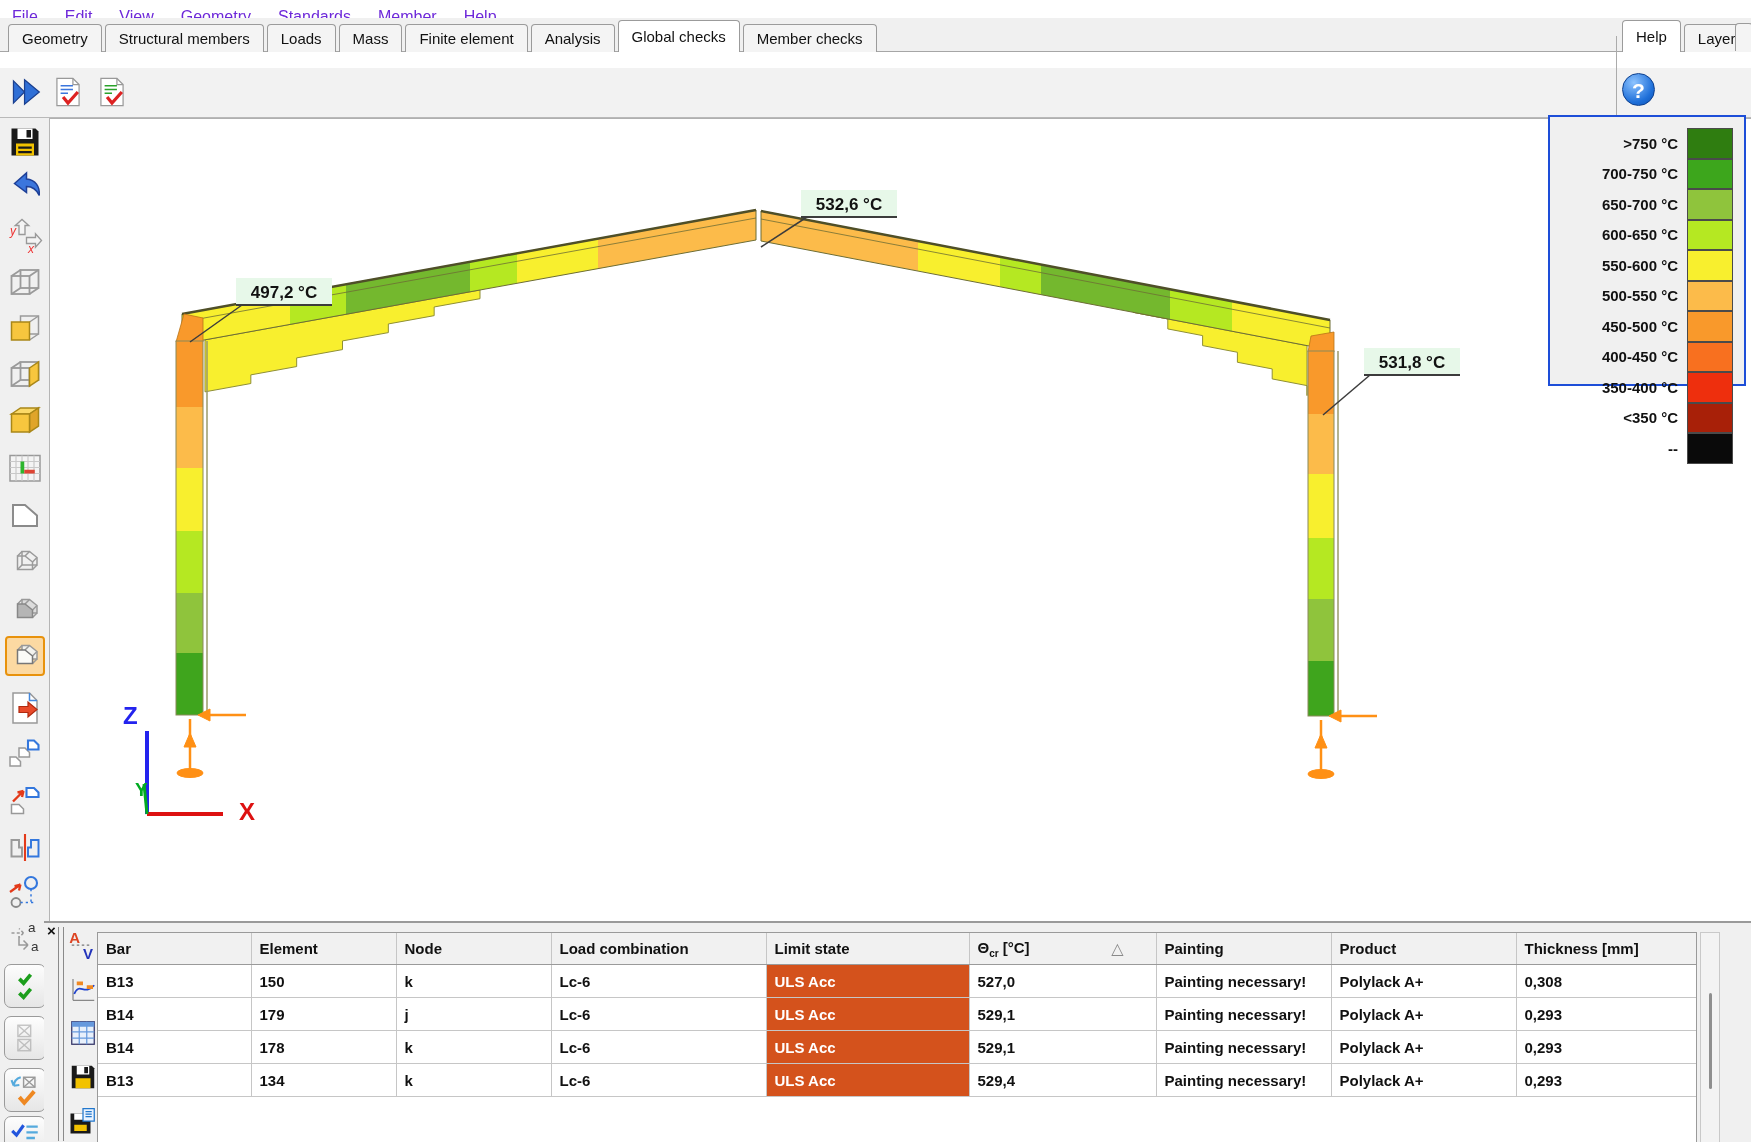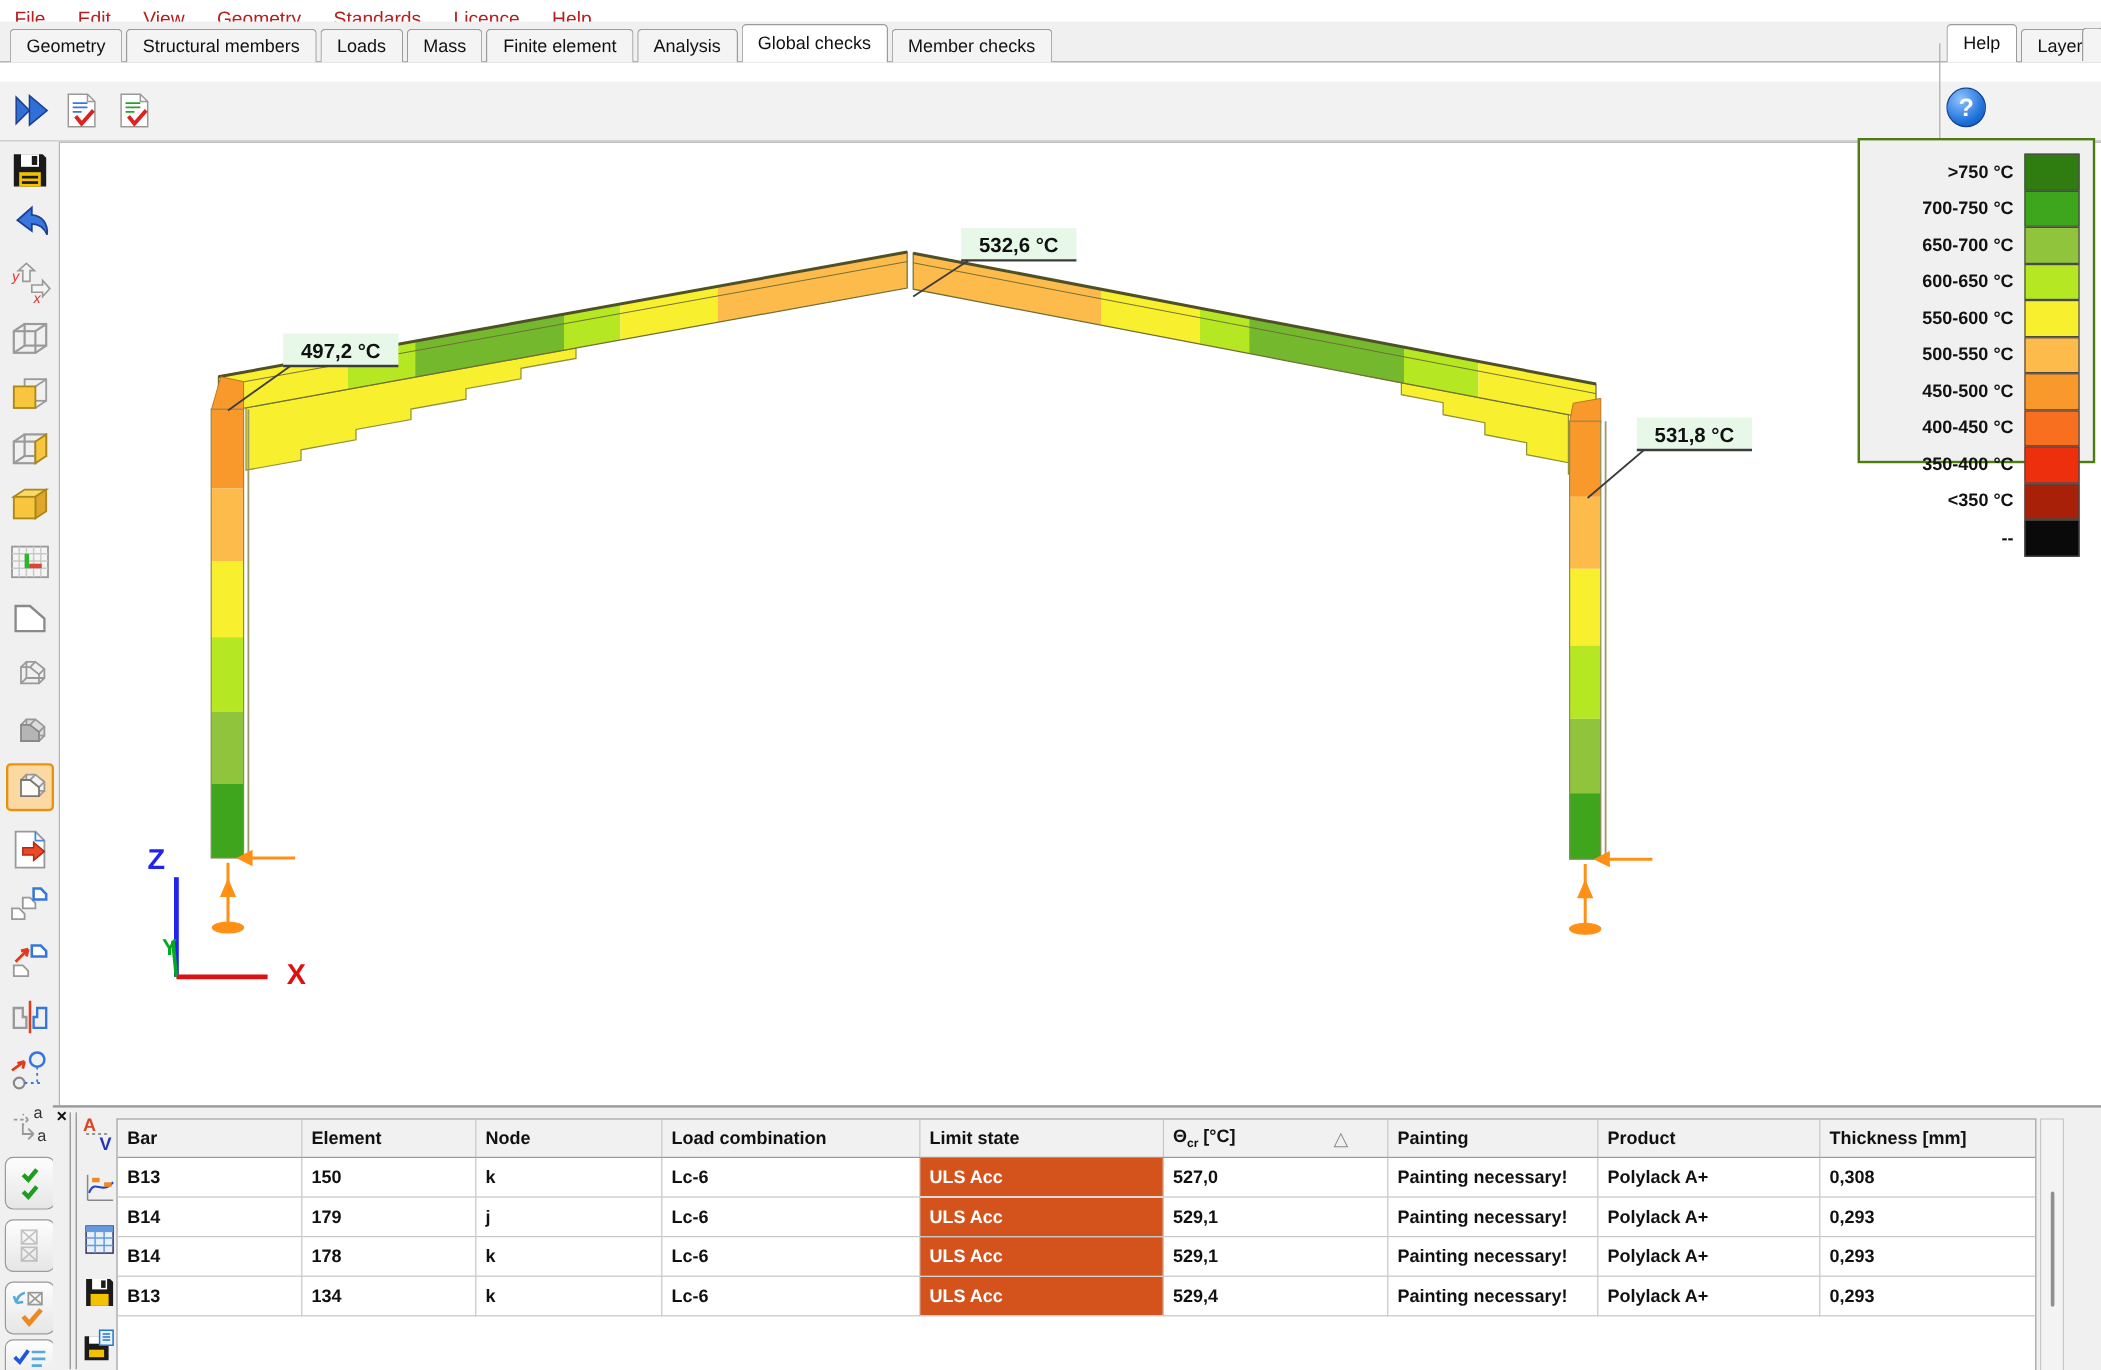--- a/index.html
+++ b/index.html
@@ -1,21 +1,21 @@
 <!DOCTYPE html>
 <html><head>
 <meta charset="utf-8">
 <style>
   html,body{margin:0;padding:0;}
   body{width:1751px;height:1142px;position:relative;overflow:hidden;background:#fff;
        font-family:"Liberation Sans",sans-serif;color:#111;}
   
   .menubar{position:absolute;left:0;top:0;width:100%;height:34px;background:#fff;
            display:flex;align-items:center;padding-left:12px;box-sizing:border-box;}
-  .menu-item{font-size:16px;color:#b91c1c;margin-right:27px;cursor:default;}
+  .menu-item{font-size:16px;color:#6d28d9;margin-right:27px;cursor:default;}
   
   .tabrow{position:absolute;left:0;top:18px;width:100%;height:34px;background:#f0f0f0;
           border-bottom:1px solid #a6a6a6;box-sizing:border-box;}
   .tabs{position:absolute;left:8px;top:0;height:34px;display:flex;align-items:flex-end;}
   .tab{height:27px;line-height:27px;padding:0 13px;background:#f4f4f4;border:1px solid #9b9b9b;
        border-bottom:none;border-radius:4px 4px 0 0;font-size:15px;margin-right:3px;position:relative;}
   .tab.active{background:#fff;font-weight:normal;height:31px;line-height:31px;z-index:3;}
   .right-tabs{position:absolute;left:1622px;top:0;height:34px;display:flex;align-items:flex-end;}
   .tab.sliver{width:16px;padding:0;}
   
@@ -45,21 +45,21 @@
   .ltb-item svg{width:100%;height:100%;}
   .ltb-item.selected{background:#fcd9a2;outline:2px solid #e8920c;border-radius:2px;}
   .ltb-item.ltb-btn{left:4px;width:42px;height:44px;border:1px solid #9a9a9a;border-radius:7px;
                     background:linear-gradient(#fdfdfd,#e6e6e6);box-sizing:border-box;padding:3px;}
   
   .canvas{position:absolute;left:50px;top:118px;width:1701px;height:803px;background:#fff;
           border-top:1px solid #b0b0b0;box-sizing:border-box;}
   #frame-svg{position:absolute;left:0;top:0;width:1701px;height:803px;}
   
   .legend{position:absolute;left:1548px;top:115px;width:198px;height:271px;background:#f0f0f0;
-          border:2px solid #4d7c0f;box-sizing:border-box;padding-top:11px;z-index:4;}
+          border:2px solid #1d4ed8;box-sizing:border-box;padding-top:11px;z-index:4;}
   .legrow{display:flex;align-items:center;height:30.5px;}
   .leglabel{width:128px;text-align:right;font-size:15px;font-weight:bold;padding-right:9px;}
   .legswatch{width:46px;height:30.5px;border:1px solid #4a4a4a;box-sizing:border-box;}
   
   .bottom-panel{position:absolute;left:44px;top:921px;width:1707px;height:221px;background:#f0f0f0;
                 border-top:2px solid #9a9a9a;box-sizing:border-box;z-index:5;}
   .panel-close{position:absolute;left:3px;top:-1px;font-size:15px;font-weight:bold;color:#111;}
   .splitter{position:absolute;left:14px;top:4px;width:4px;height:214px;
             border-left:1px solid #8a8a8a;border-right:1px solid #8a8a8a;}
   .ptb-item{position:absolute;left:24px;width:30px;height:30px;}
@@ -80,21 +80,21 @@
 </head>
 <body>
 
 <div class="menubar">
 
 <span class="menu-item">File</span>
     <span class="menu-item">Edit</span>
     <span class="menu-item">View</span>
     <span class="menu-item">Geometry</span>
     <span class="menu-item">Standards</span>
-    <span class="menu-item">Licence</span>
+    <span class="menu-item">Member</span>
     <span class="menu-item">Help</span>
   </div>
 
 <div class="tabrow">
   <div class="tabs">
 
   <div class="tab"><span>Geometry</span></div>
       <div class="tab"><span>Structural members</span></div>
       <div class="tab"><span>Loads</span></div>
       <div class="tab"><span>Mass</span></div>

